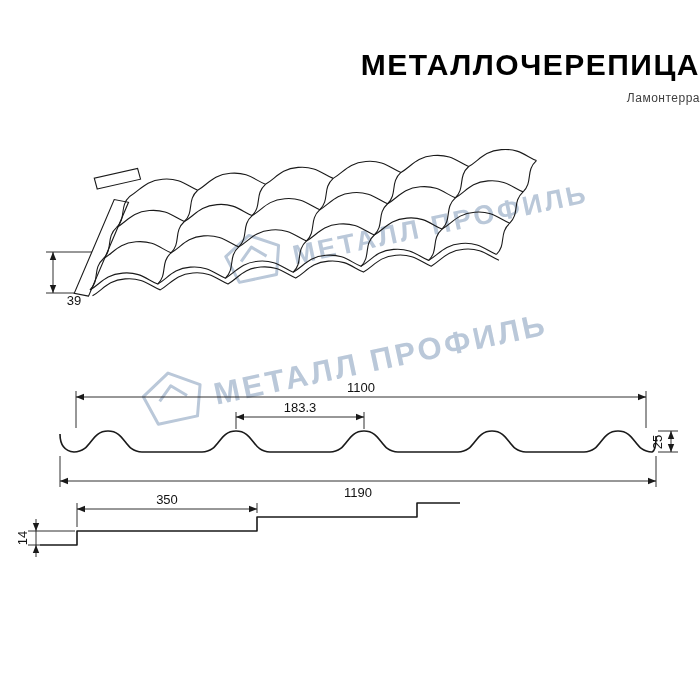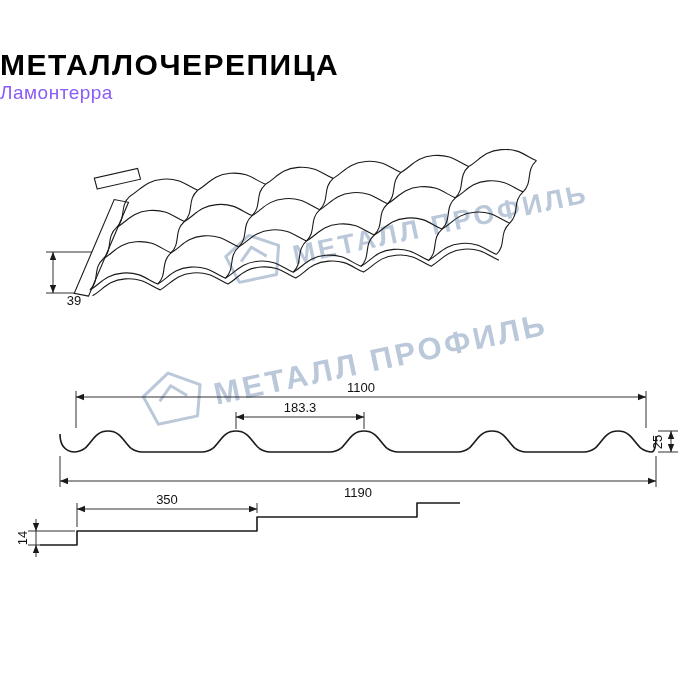--- a/index.html
+++ b/index.html
@@ -4,26 +4,26 @@
 <style>
   :root{
     --wm:#bac8d9;
     --line:#1a1a1a;
   }
   html,body{margin:0;padding:0;background:#fff;}
   .page{
     position:relative;width:700px;height:700px;background:#ffffff;
     font-family:"Liberation Sans",sans-serif;overflow:hidden;
   }
-  .header{position:absolute;top:48px;left:0;right:0;text-align:left;}
+  .header{position:absolute;top:48px;left:0;right:0;text-align:right;}
   .header h1{
     margin:0;font-size:30px;font-weight:700;letter-spacing:1.5px;color:#000;
     font-family:"Liberation Sans",sans-serif;
   }
-  .header .subtitle{font-size:19px;letter-spacing:0.5px;color:#8b5cf6;}
+  .header .subtitle{margin-top:9px;font-size:12px;letter-spacing:0.5px;color:#404040;}
   svg{position:absolute;top:0;left:0;}
   .draw{stroke:var(--line);fill:none;stroke-width:1.1;}
   .profile{stroke:var(--line);fill:none;stroke-width:1.6;stroke-linejoin:round;}
   .ext{stroke:var(--line);stroke-width:0.9;}
   .dim{stroke:var(--line);stroke-width:0.9;}
   .dimtxt{font-size:13px;fill:#111;font-family:"Liberation Sans",sans-serif;}
   .wmtext{font-weight:700;fill:var(--wm);letter-spacing:3px;font-family:"Liberation Sans",sans-serif;}
   .wmlogo{stroke:var(--wm);fill:none;stroke-width:3;stroke-linejoin:round;}
 </style>
 </head>

